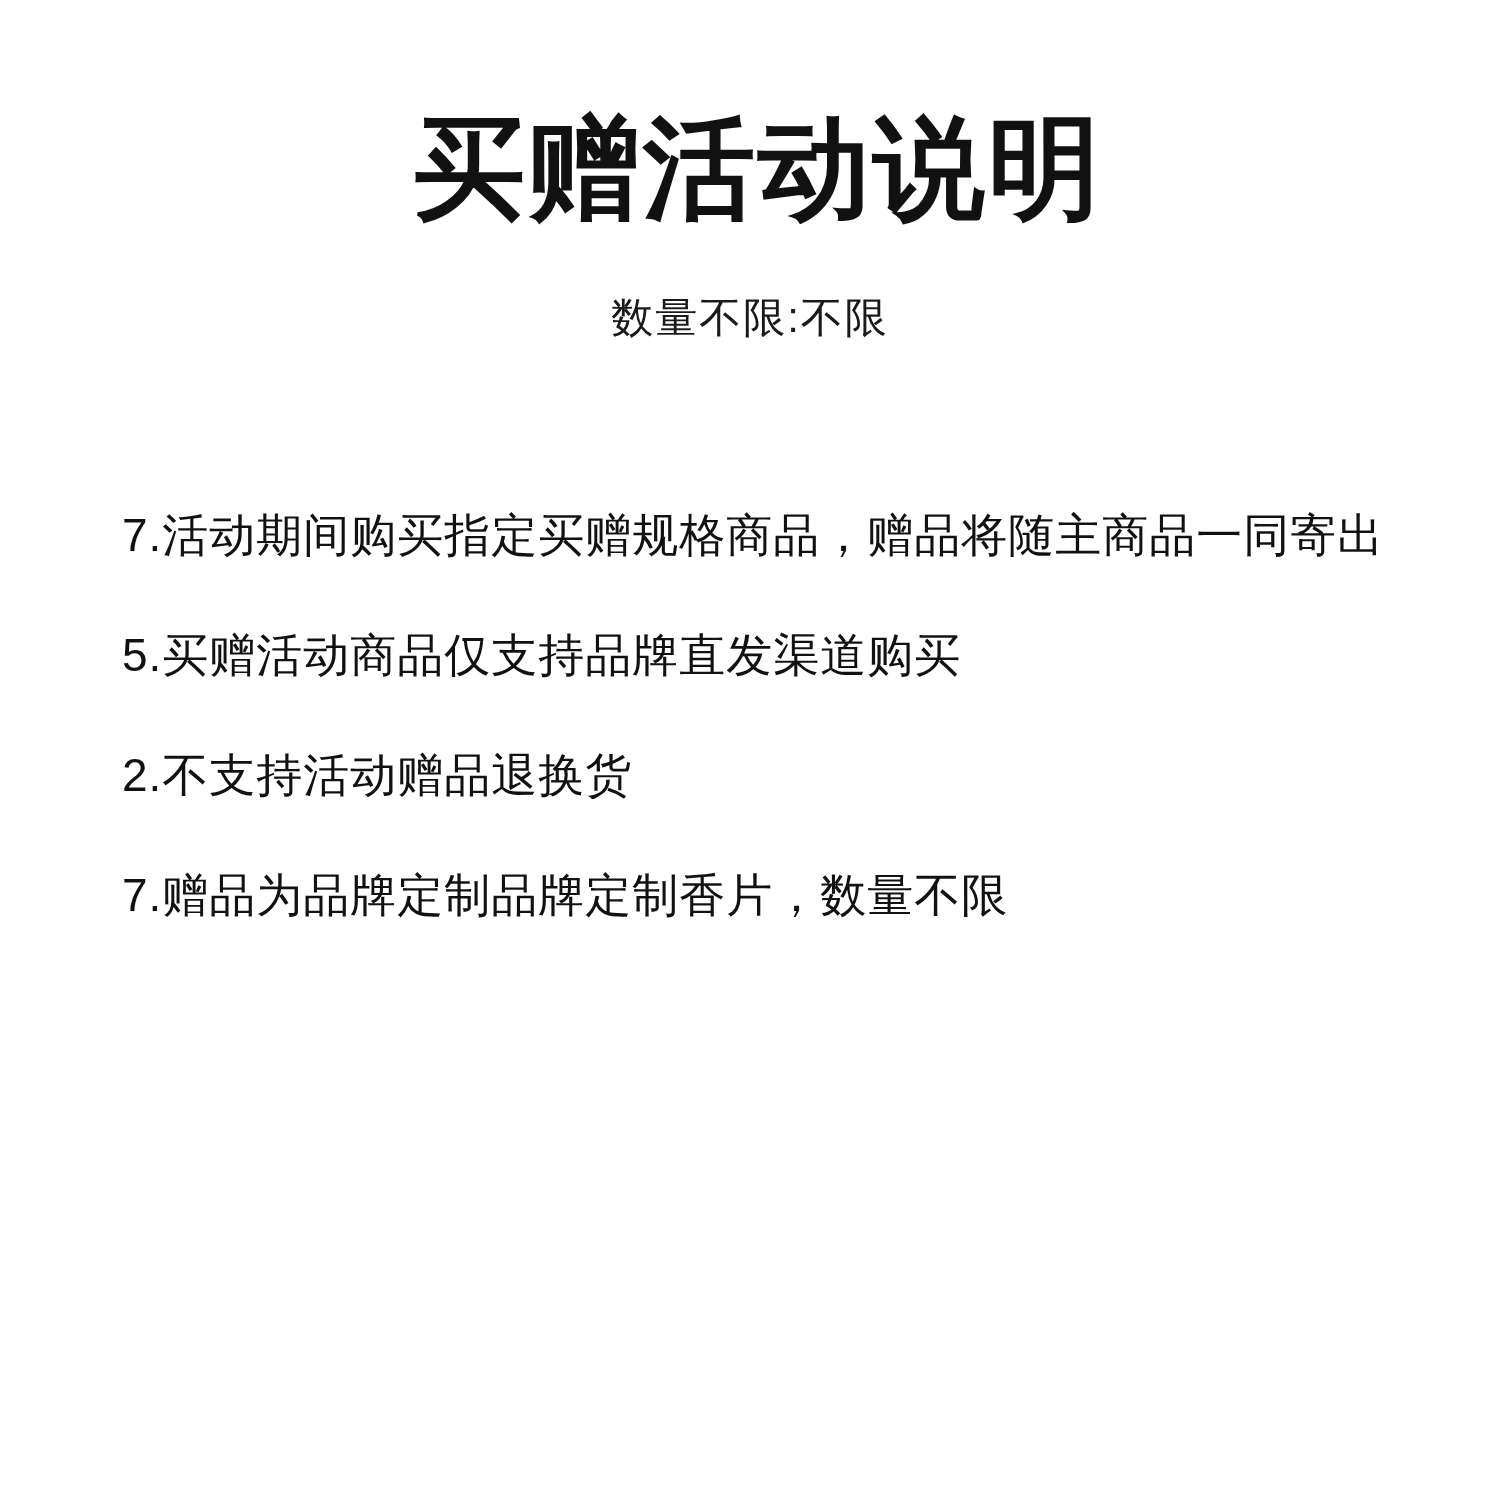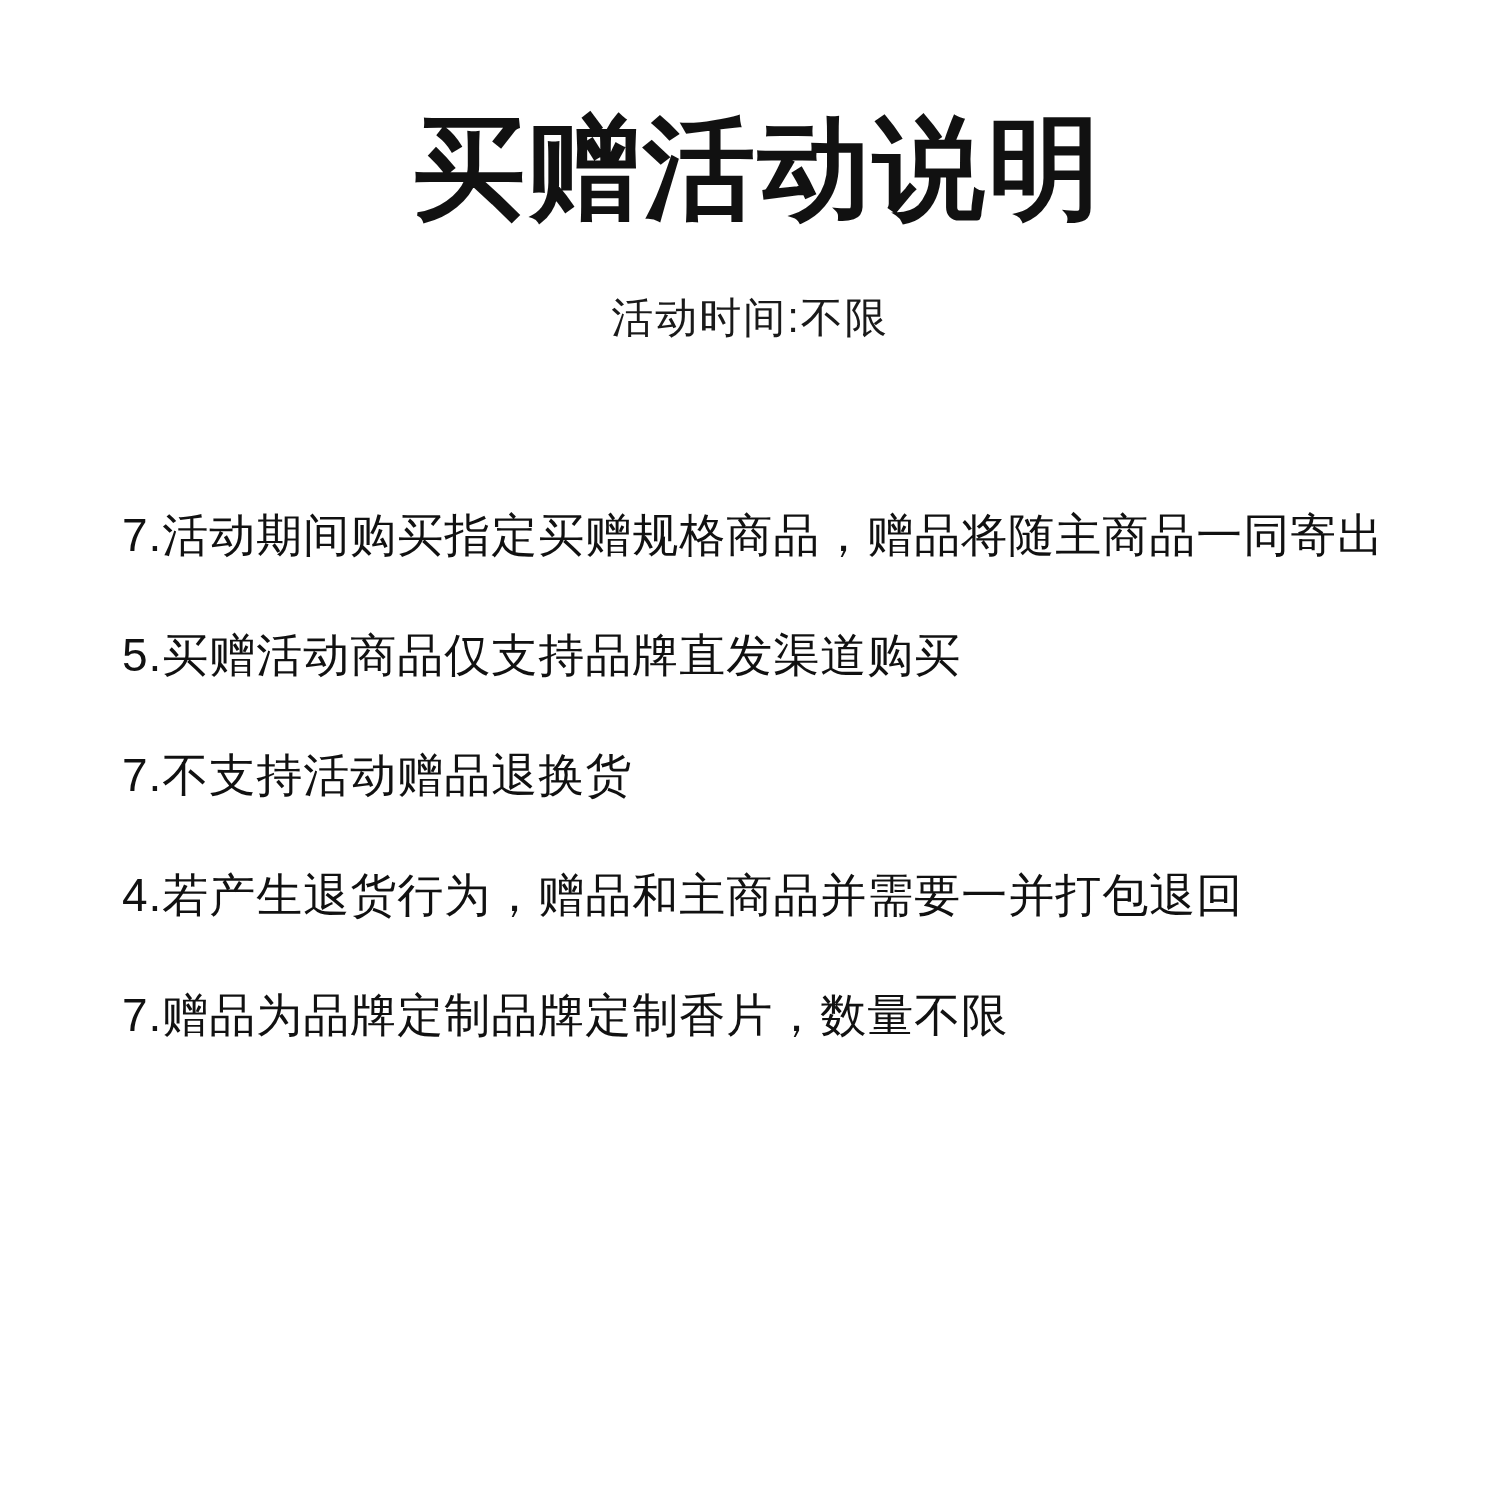--- a/index.html
+++ b/index.html
@@ -56,22 +56,21 @@
     line-height: 120px;
     white-space: nowrap;
   }
 </style>
 </head>
 <body>
 
 <div class="canvas">
   <h1 class="title">买赠活动说明</h1>
 
-  <p class="subtitle">活动时间:不限</p>
+  <p class="subtitle">数量不限:不限</p>
 
   <div class="rules">
     <div class="rule-item">7.活动期间购买指定买赠规格商品，赠品将随主商品一同寄出</div>
     <div class="rule-item">5.买赠活动商品仅支持品牌直发渠道购买</div>
-    <div class="rule-item">7.不支持活动赠品退换货</div>
-    <div class="rule-item">4.若产生退货行为，赠品和主商品并需要一并打包退回</div>
+    <div class="rule-item">2.不支持活动赠品退换货</div>
     <div class="rule-item">7.赠品为品牌定制品牌定制香片，数量不限</div>
   </div>
 </div>
 
 </body></html>

